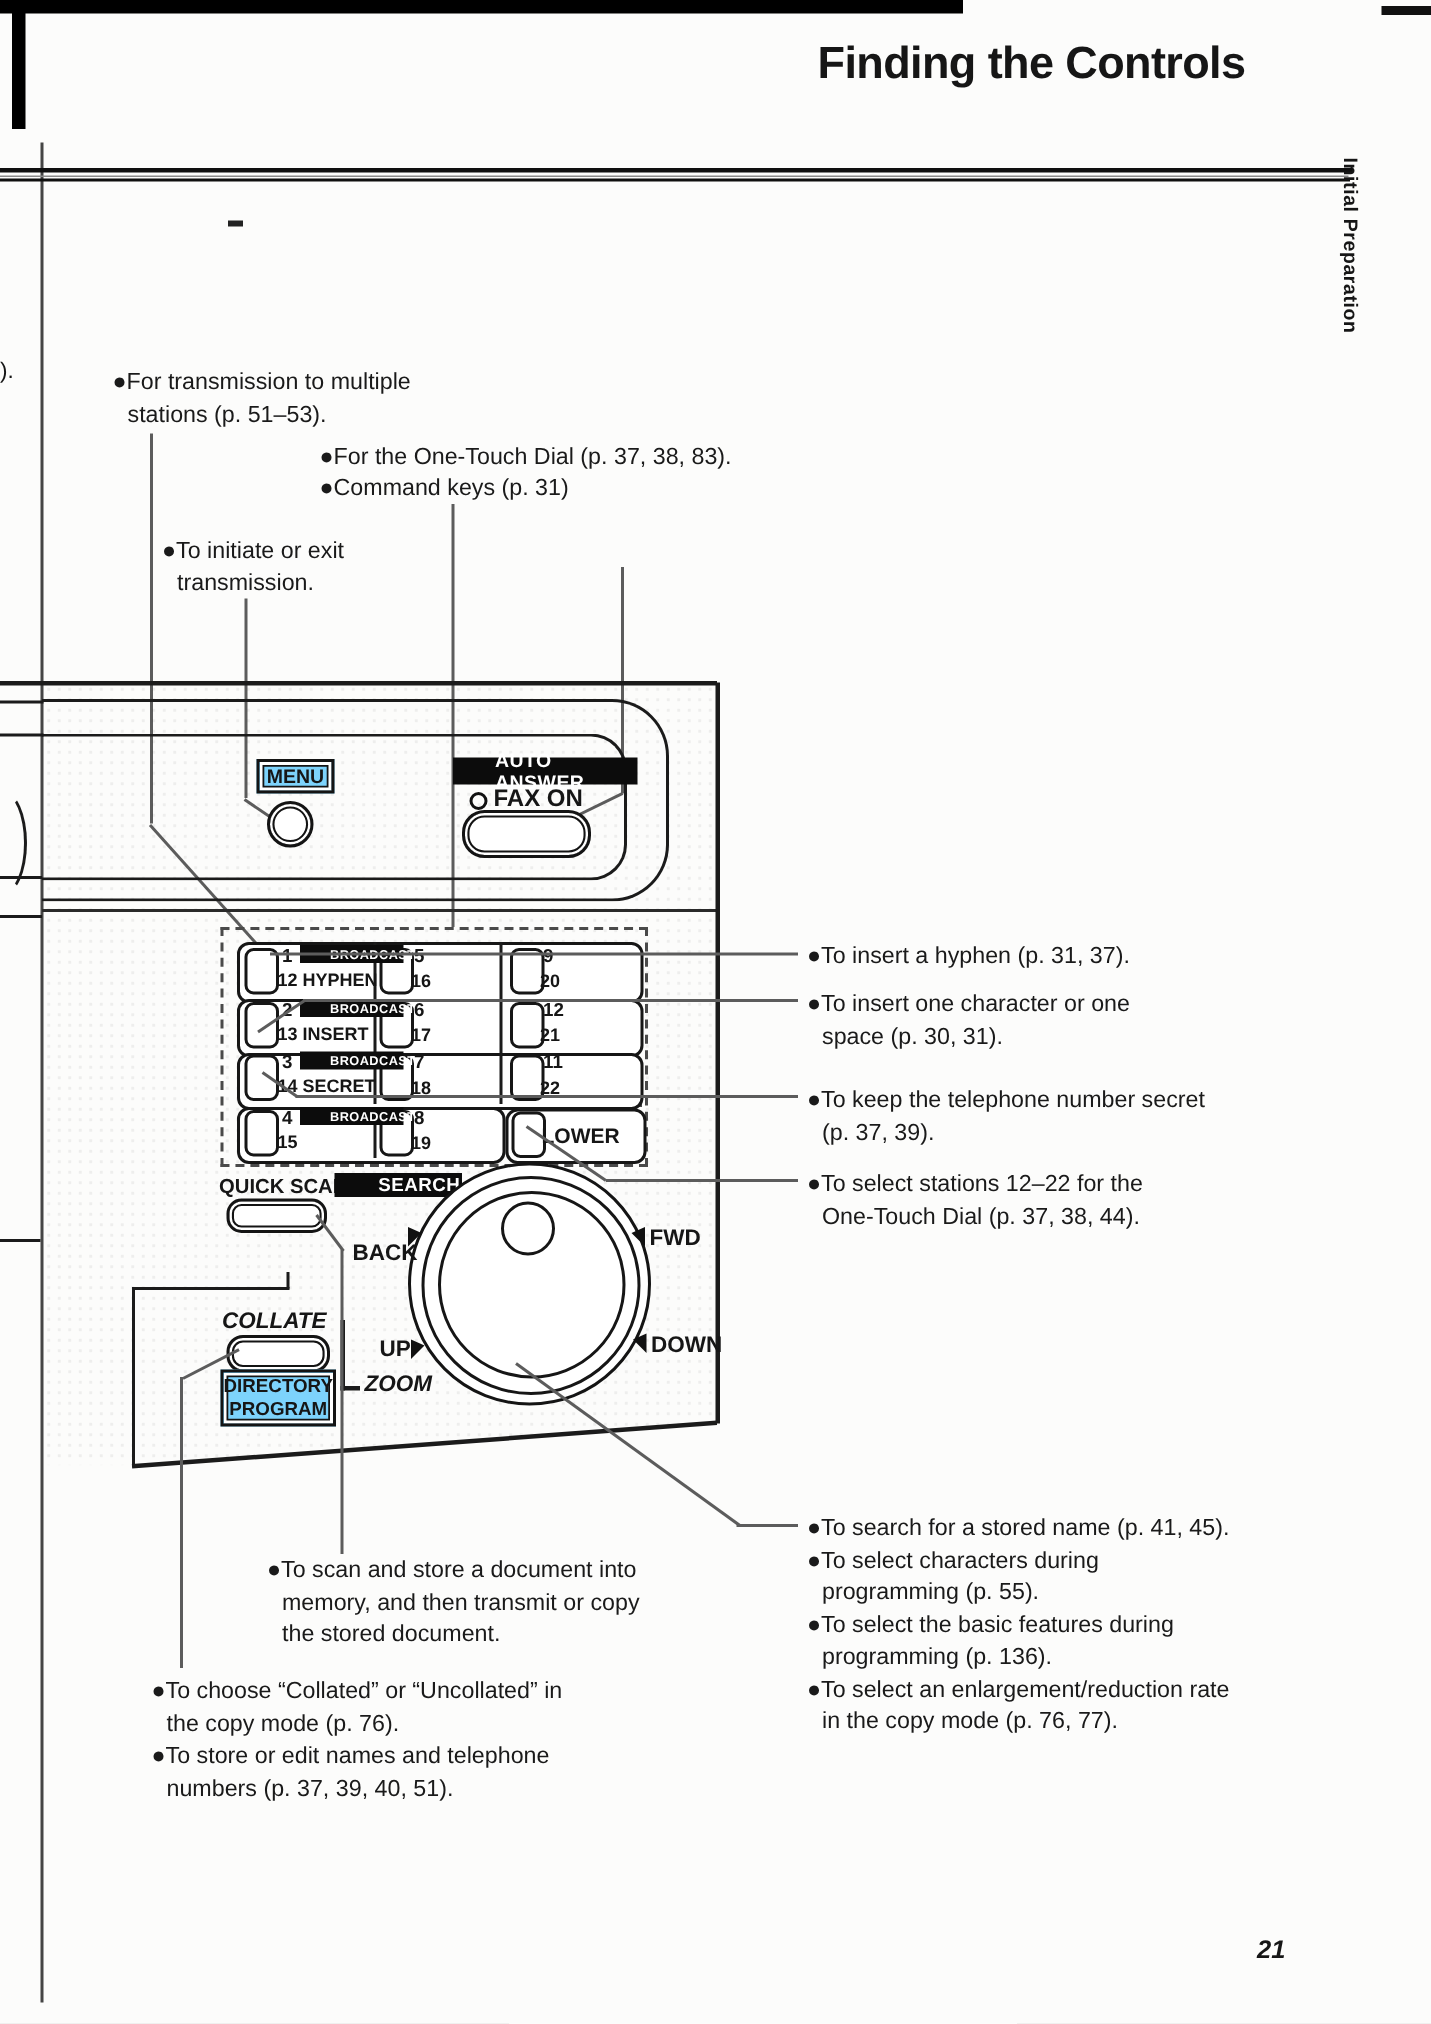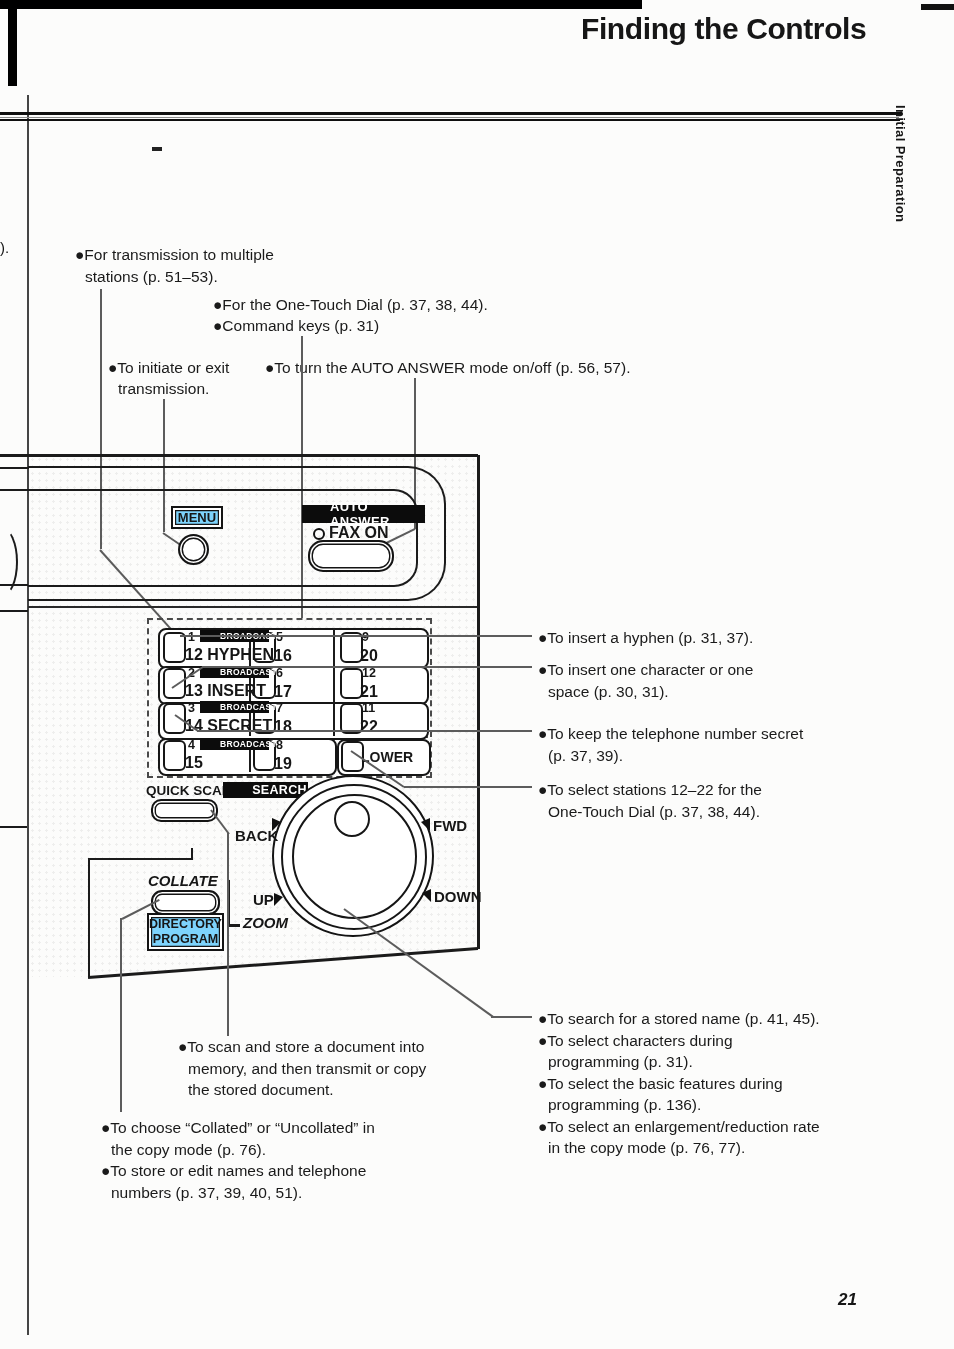--- a/index.html
+++ b/index.html
@@ -24,21 +24,21 @@
   .keysq{position:absolute;width:19px;height:27px;border:2.2px solid #161616;border-radius:6px;background:#fff;}
   .rev{position:absolute;background:#0c0c0c;color:#fff;font-weight:bold;display:flex;
        align-items:center;justify-content:center;letter-spacing:.3px;padding-left:28px;}
   .dring{position:absolute;border:2.5px solid #141414;background:#fff;
        box-shadow:inset 0 0 0 1.6px #fff, inset 0 0 0 3px #141414;}
   .dbox{position:absolute;border:2px solid #141414;background:#7dd3fc;
        box-shadow:inset 0 0 0 2px #fff, inset 0 0 0 3.2px #141414;
        display:flex;align-items:center;justify-content:center;font-weight:bold;}
   .circ{border-radius:50%;}
   .knum{position:absolute;font-size:12.5px;font-weight:bold;white-space:nowrap;}
-  .ksub{position:absolute;font-size:16px;font-weight:bold;white-space:nowrap;}
+  .ksub{position:absolute;font-size:12px;font-weight:bold;white-space:nowrap;}
   .dlabel{position:absolute;font-size:15px;font-weight:bold;white-space:nowrap;}
   .wedge-r{position:absolute;width:0;height:0;border-left:9px solid #111;
        border-top:4px solid transparent;border-bottom:9px solid transparent;}
   .wedge-l{position:absolute;width:0;height:0;border-right:9px solid #111;
        border-top:4px solid transparent;border-bottom:9px solid transparent;}
   .title{position:absolute;font-size:30px;font-weight:bold;letter-spacing:-.4px;white-space:nowrap;}
   .sidetab{position:absolute;writing-mode:vertical-rl;font-size:13px;font-weight:bold;
        letter-spacing:.4px;white-space:nowrap;}
   .pagenum{position:absolute;font-size:17px;font-style:italic;font-weight:600;}
   .gutter{position:absolute;font-size:15px;}
@@ -48,39 +48,38 @@
 
 <div id="page">
 
   <div class="bh" style="left:0;top:0;width:642px;height:9px;background:#000;"></div>
   <div class="bh" style="left:921px;top:4px;width:33px;height:6px;background:#111;"></div>
   <div class="bv" style="left:8px;top:0;width:9px;height:86px;background:#000;"></div>
   <div class="vl" style="left:27px;top:95px;height:1240px;background:#454545;width:1.6px;"></div>
   <div class="gutter" style="left:0;top:239px;">).</div>
   <div class="bh" style="left:152px;top:147px;width:10px;height:4px;background:#222;"></div>
 
-  <div class="title" style="left:545px;top:12px;margin-left:36px;">Finding the Controls</div>
+  <div class="title" style="left:545px;top:26px;">Finding the Controls</div>
   <div class="bh" style="left:0;top:112px;width:902px;height:3px;background:#0f0f0f;"></div>
   <div class="bh" style="left:0;top:117px;width:899px;height:1px;background:#8a8a8a;"></div>
   <div class="bh" style="left:0;top:119px;width:900px;height:2px;background:#0f0f0f;"></div>
   <div class="sidetab" style="left:893px;top:105px;">Initial Preparation</div>
 
   <div>
     <div class="t" style="left:75px;top:244px;">●For transmission to multiple</div>
     <div class="t cont" style="left:75px;top:266px;">stations (p. 51–53).</div>
   </div>
   <div>
-    <div class="t" style="left:213px;top:294px;">●For the One-Touch Dial (p. 37, 38, 44).</div>
+    <div class="t" style="left:213px;top:294px;">●For the One-Touch Dial (p. 37, 38, 83).</div>
     <div class="t" style="left:213px;top:315px;">●Command keys (p. 31)</div>
   </div>
   <div>
     <div class="t" style="left:108px;top:357px;">●To initiate or exit</div>
     <div class="t cont" style="left:108px;top:378px;">transmission.</div>
   </div>
-  <div class="t" style="left:265px;top:357px;">●To turn the AUTO ANSWER mode on/off (p. 56, 57).</div>
 
   <div class="vl" style="left:100px;top:289px;height:260px;"></div>
   <div class="dl" style="left:100px;top:549px;width:118px;transform:rotate(48.1deg);"></div>
   <div class="vl" style="left:163px;top:399px;height:133px;"></div>
   <div class="dl" style="left:163px;top:532px;width:27px;transform:rotate(34.3deg);"></div>
   <div class="vl" style="left:301px;top:336px;height:282px;"></div>
   <div class="vl" style="left:414px;top:378px;height:151px;"></div>
   <div class="dl" style="left:372px;top:549px;width:48px;transform:rotate(-26deg);"></div>
 
   <div class="panelbg"></div>
@@ -230,21 +229,21 @@
     <div class="t" style="left:538px;top:723px;">●To keep the telephone number secret</div>
     <div class="t cont" style="left:538px;top:745px;">(p. 37, 39).</div>
   </div>
   <div>
     <div class="t" style="left:538px;top:779px;">●To select stations 12–22 for the</div>
     <div class="t cont" style="left:538px;top:801px;">One-Touch Dial (p. 37, 38, 44).</div>
   </div>
   <div>
     <div class="t" style="left:538px;top:1008px;">●To search for a stored name (p. 41, 45).</div>
     <div class="t" style="left:538px;top:1030px;">●To select characters during</div>
-    <div class="t cont" style="left:538px;top:1051px;">programming (p. 31).</div>
+    <div class="t cont" style="left:538px;top:1051px;">programming (p. 55).</div>
     <div class="t" style="left:538px;top:1073px;">●To select the basic features during</div>
     <div class="t cont" style="left:538px;top:1094px;">programming (p. 136).</div>
     <div class="t" style="left:538px;top:1116px;">●To select an enlargement/reduction rate</div>
     <div class="t cont" style="left:538px;top:1137px;">in the copy mode (p. 76, 77).</div>
   </div>
   <div>
     <div class="t" style="left:178px;top:1036px;">●To scan and store a document into</div>
     <div class="t cont" style="left:178px;top:1058px;">memory, and then transmit or copy</div>
     <div class="t cont" style="left:178px;top:1079px;">the stored document.</div>
   </div>

